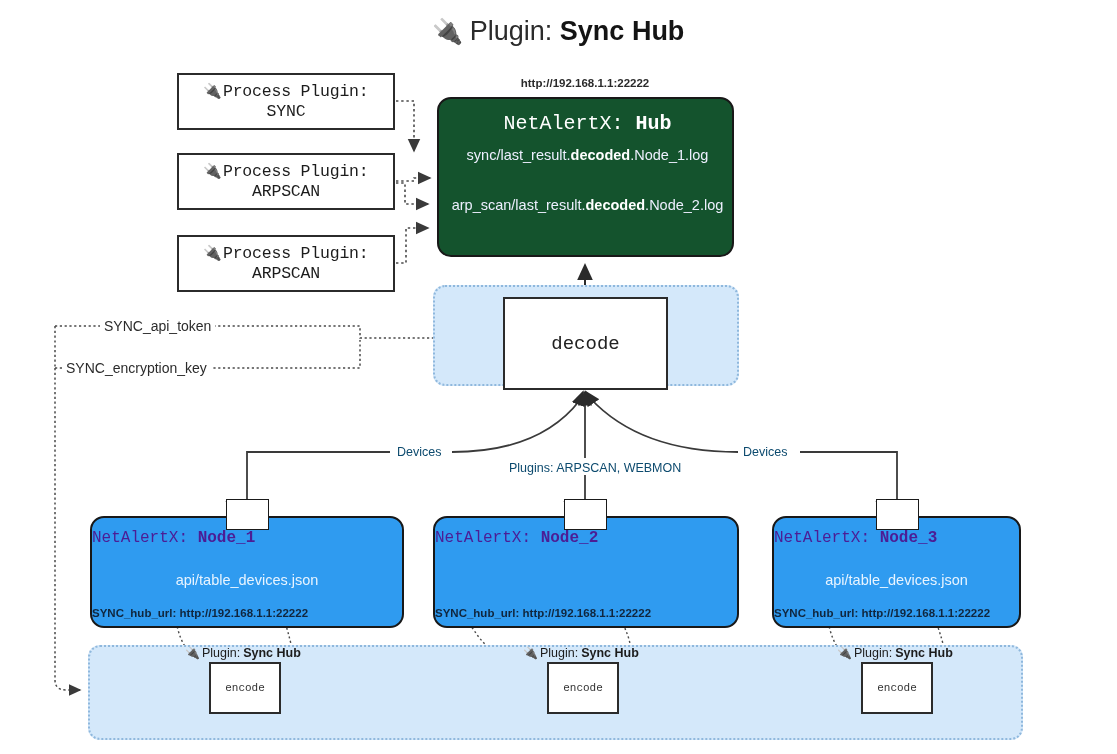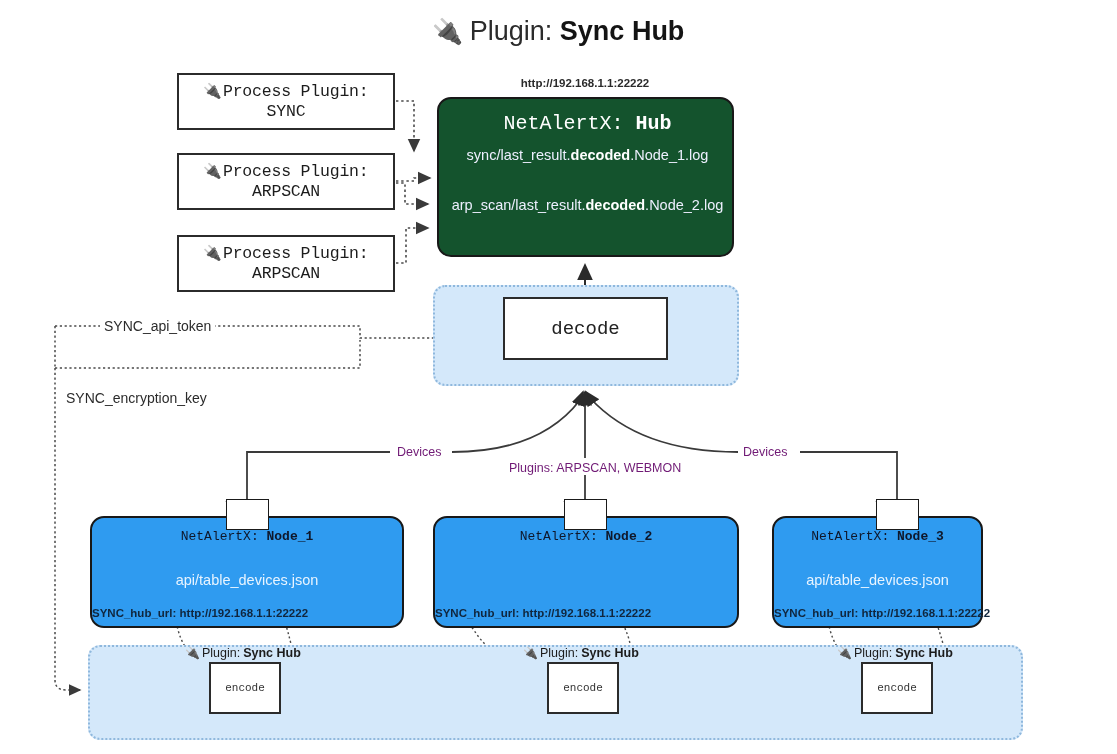--- a/index.html
+++ b/index.html
@@ -35,38 +35,38 @@
              font-family:"Liberation Mono",monospace;font-size:20px;color:#ffffff;}
   #hub-title .hb{font-weight:bold;}
   .hub-row{position:absolute;left:4px;width:289px;text-align:center;
            font-size:14.5px;color:#eef0ff;white-space:nowrap;}
   .hub-row b{font-weight:bold;color:#ffffff;}
 
   
   #decode-band{position:absolute;left:433px;top:285px;width:306px;height:101px;
                background:#d4e8fa;border:2px dotted #8fb8dd;border-radius:12px;
                box-sizing:border-box;}
-  #decode-box{position:absolute;left:503px;top:297px;width:165px;height:63px;
+  #decode-box{position:absolute;left:503px;top:297px;width:165px;height:93px;
               background:#ffffff;border:2px solid #2b2b2b;box-sizing:border-box;
               display:flex;align-items:center;justify-content:center;
               font-family:"Liberation Mono",monospace;font-size:19px;color:#222;}
 
   
   .key-label{position:absolute;font-size:14px;color:#2b2b2b;background:#ffffff;
              padding:0 4px;white-space:nowrap;}
 
   
-  .edge-label{position:absolute;font-size:12.5px;color:#701a75;background:#ffffff;
+  .edge-label{position:absolute;font-size:12.5px;color:#0c4a6e;background:#ffffff;
               padding:0 4px;white-space:nowrap;}
 
   
   .node{position:absolute;height:112px;background:#2f9bf0;
         border:2.5px solid #181818;border-radius:14px;box-sizing:border-box;}
-  .node-title{position:absolute;left:0;top:11px;width:100%;text-align:center;
-              font-family:"Liberation Mono",monospace;font-size:13px;color:#0f172a;}
+  .node-title{position:absolute;left:0;top:11px;width:100%;
+              font-family:"Liberation Mono",monospace;font-size:16px;color:#4c1d95;}
   .node-title .nb{font-weight:bold;}
   .node-line{position:absolute;left:0;width:100%;text-align:center;
              font-size:14.5px;color:#e8f4ff;white-space:nowrap;}
   .node-url{position:absolute;left:0;bottom:7px;width:100%;text-align:left;
             font-size:11.5px;font-weight:bold;color:#10263d;white-space:nowrap;}
 
   
   .env{position:absolute;width:43px;height:31px;background:#ffffff;
        border:1.6px solid #1a1a1a;box-sizing:border-box;}
 
@@ -197,21 +197,21 @@
     </div>
     <div class="hub-row" style="top:98px;">
       <span>arp_scan/last_result.</span><b>decoded</b><span>.Node_2.log</span>
     </div>
   </div>
 
   <div id="decode-band"></div>
   <div id="decode-box">decode</div>
 
   <div class="key-label" style="left:100px;top:318px;">SYNC_api_token</div>
-  <div class="key-label" style="left:62px;top:360px;margin-top:30px;">SYNC_encryption_key</div>
+  <div class="key-label" style="left:62px;top:360px;">SYNC_encryption_key</div>
 
   <div class="edge-label" style="left:393px;top:445px;">Devices</div>
   <div class="edge-label" style="left:739px;top:445px;">Devices</div>
   <div class="edge-label" style="left:505px;top:461px;">Plugins: ARPSCAN, WEBMON</div>
 
   <div class="node" style="left:90px;top:516px;width:314px;">
     <div class="node-title">
       <span>NetAlertX:</span>
       <span class="nb">Node_1</span>
     </div>
@@ -226,21 +226,21 @@
     <div class="node-title">
       <span>NetAlertX:</span>
       <span class="nb">Node_2</span>
     </div>
     <div class="node-url">
       <span>SYNC_hub_url:</span>
       <span>http://192.168.1.1:22222</span>
     </div>
   </div>
 
-  <div class="node" style="left:772px;top:516px;width:211px;">
+  <div class="node" style="left:772px;top:516px;width:249px;">
     <div class="node-title">
       <span>NetAlertX:</span>
       <span class="nb">Node_3</span>
     </div>
     <div class="node-line" style="top:54px;">api/table_devices.json</div>
     <div class="node-url">
       <span>SYNC_hub_url:</span>
       <span>http://192.168.1.1:22222</span>
     </div>
   </div>

